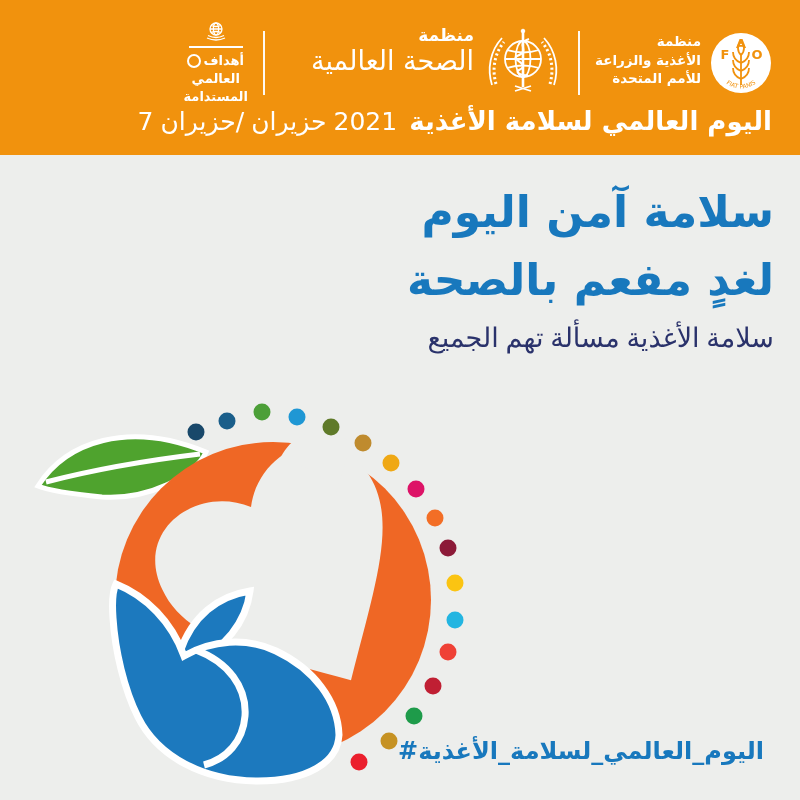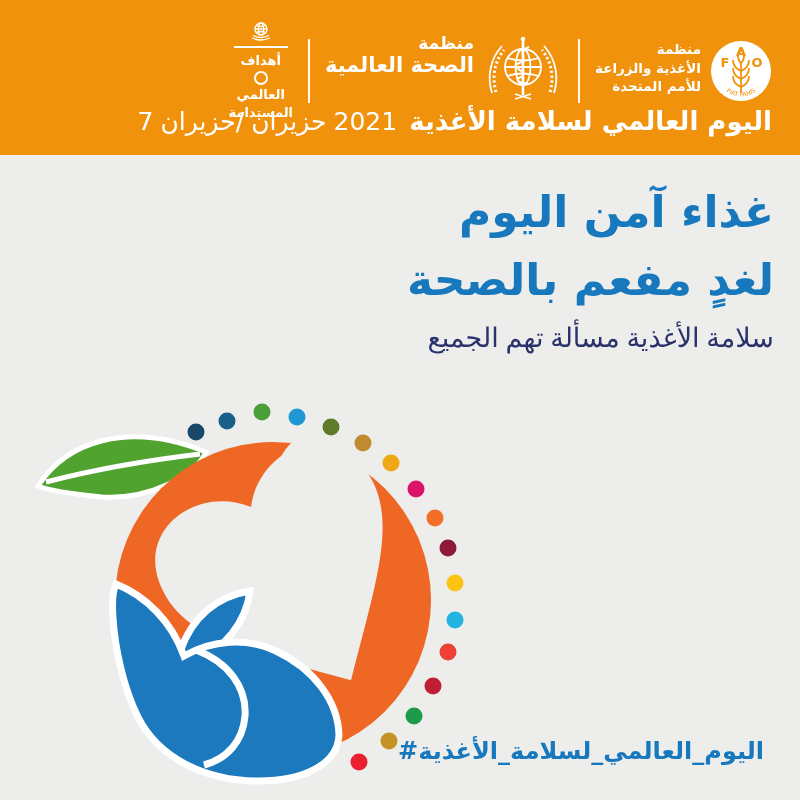--- a/index.html
+++ b/index.html
@@ -5,25 +5,25 @@
   html,body{margin:0;padding:0;}
   body{font-family:"DejaVu Sans",sans-serif;}
   .poster{position:relative;width:800px;height:800px;overflow:hidden;background:var(--bg,#EDEEEC);}
   .band{position:absolute;top:0;left:0;width:800px;height:155px;background:var(--band_orange,#F1920D);}
   .logos{position:absolute;top:20px;right:28px;display:flex;flex-direction:row;align-items:center;gap:15px;direction:ltr;}
   .vdiv{width:2px;height:64px;background:#fff;opacity:.95;}
   .lgblock{display:flex;align-items:flex-start;gap:9px;color:#fff;}
   .fao-text{ text-align:right;font-size:13.5px;font-weight:bold;line-height:1.4;direction:rtl;}
   .who-text{ text-align:right;direction:rtl;line-height:1.15;}
   .who-text .l1{font-size:17px;font-weight:bold;}
-  .who-text .l2{font-size:21px;font-weight:bold;}
+  .who-text .l2{font-size:27px;font-weight:normal;margin-left:31px;}
   .sdg{display:flex;flex-direction:column;align-items:center;color:#fff;gap:2px;}
   .sdg .hr{width:54px;height:1.5px;background:#fff;margin:2px 0 3px;}
   .sdg .t{font-size:13px;font-weight:bold;line-height:1.25;}
-  .sdg .row1{display:flex;direction:rtl;align-items:center;gap:2px;flex-direction:column;}
+  .sdg .row1{display:flex;direction:rtl;align-items:center;gap:2px;}
   .sdg .oring{display:inline-block;width:10px;height:10px;border:2.5px solid #fff;border-radius:50%;}
   .dateline{position:absolute;top:106px;right:28px;display:flex;direction:ltr;align-items:baseline;gap:12px;color:#fff;}
   .dateline .d{font-size:25px;display:flex;direction:ltr;gap:7px;}
   .dateline .t{font-size:26px;font-weight:bold;direction:rtl;}
   .headline{position:absolute;top:178px;right:26px;text-align:right;direction:rtl;color:var(--headline_blue,#1878BD);font-size:44px;font-weight:bold;line-height:1.55;}
   .subtitle{position:absolute;top:322px;right:26px;text-align:right;direction:rtl;color:var(--subtitle_navy,#2A326B);font-size:27px;font-family:Liberation Serif, serif;}
   .hashtag{position:absolute;top:737px;right:36px;direction:ltr;color:var(--hashtag_blue,#1878BD);font-size:24px;font-weight:bold;}
   .illu{position:absolute;left:6px;top:390px;}
 </style>
 </head>
@@ -116,21 +116,21 @@
         <span>7</span>
         <span>حزيران/</span>
         <span>حزيران</span>
         <span>2021</span>
       </div>
       <div class="t">اليوم العالمي لسلامة الأغذية</div>
     </div>
   </div>
 
   <div class="headline">
-    <div>غذاء آمن اليوم</div>
+    <div>سلامة آمن اليوم</div>
     <div>لغدٍ مفعم بالصحة</div>
   </div>
 
   <div class="subtitle">سلامة الأغذية مسألة تهم الجميع</div>
 
   <svg class="illu" width="475" height="402" viewBox="6 390 475 402">
 
     <g>
       <path d="M38,486 C66,442 128,420 206,452 C196,476 148,500 102,497 C72,494 50,491 38,486 Z" fill="var(--leaf_green,#4FA32E)" stroke="#fff" stroke-width="5"></path>
       <path d="M46,482 C100,468 150,460 200,454" fill="none" stroke="#fff" stroke-width="5"></path>

